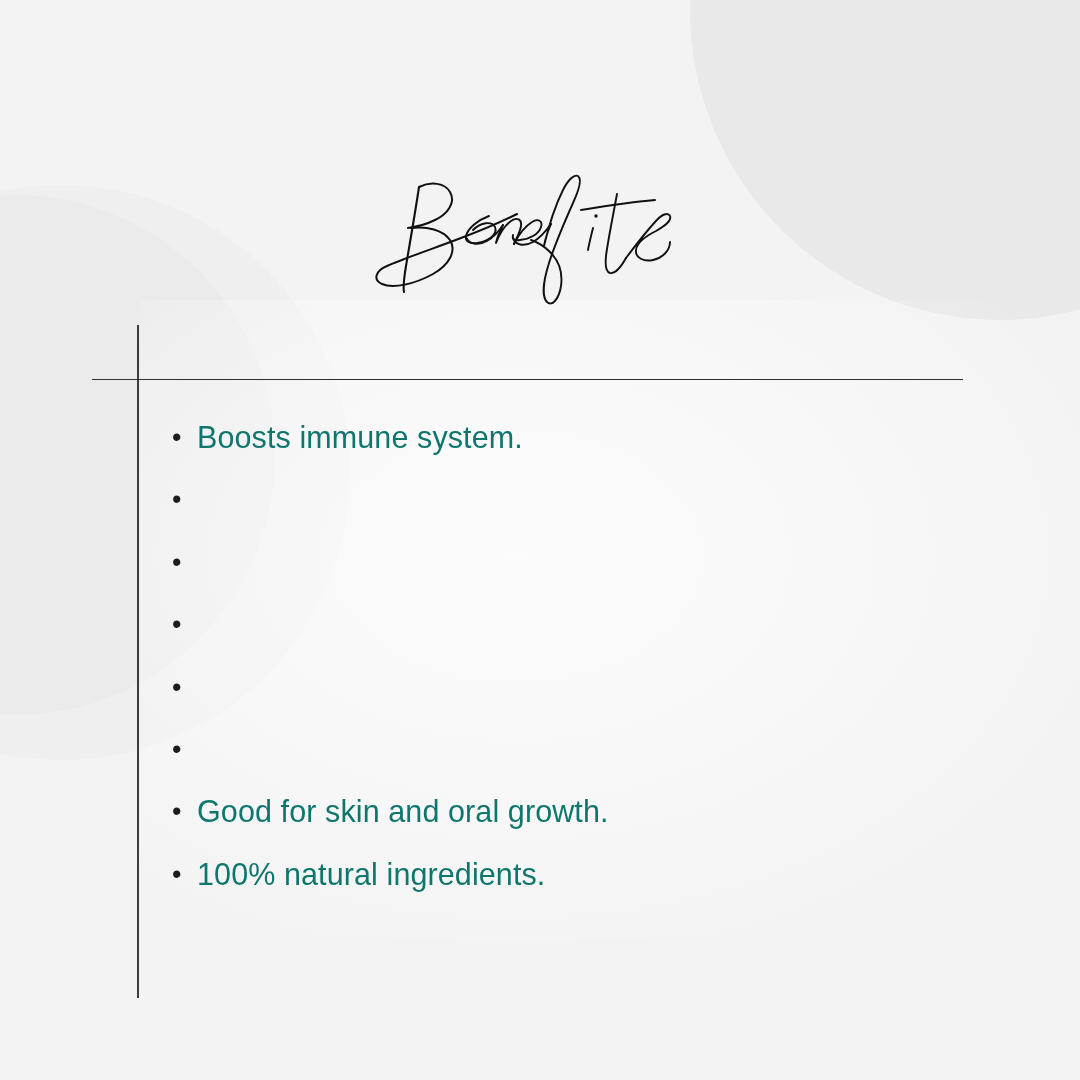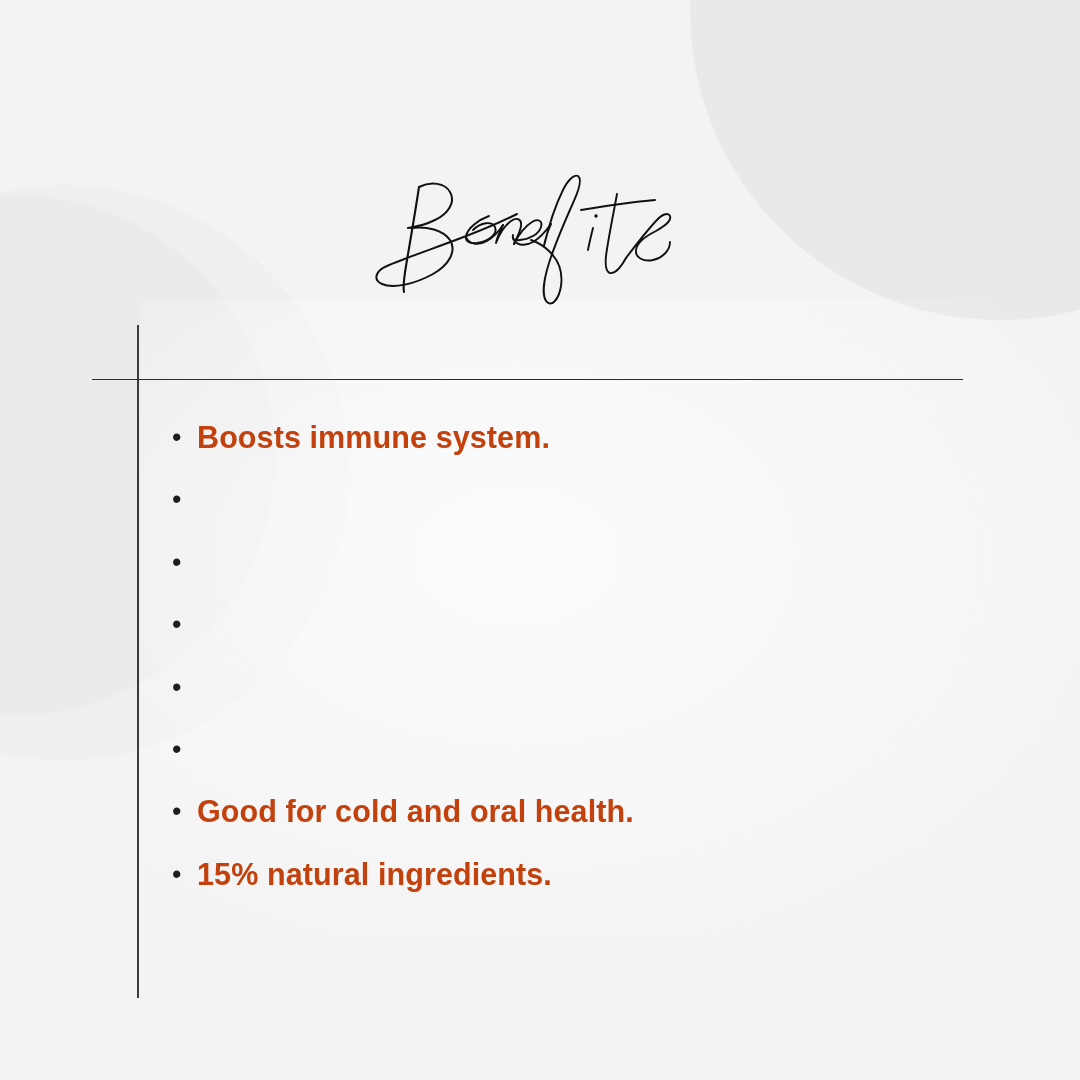--- a/index.html
+++ b/index.html
@@ -117,23 +117,23 @@
     width: 25px;
     font-size: 27px;
     line-height: 40px;
     color: #1d1d1d;
     text-align: left;
   }
   .item-text {
     flex: 0 0 auto;
     font-size: 30.5px;
     line-height: 40px;
-    font-weight: 700;
+    font-weight: 400;
     letter-spacing: 0.1px;
-    color: #c2410c;
+    color: #0f766e;
   }
 </style>
 </head>
 <body>
 
 <div class="canvas">
 
   <div class="bg-layer">
     <div class="blob-topright"></div>
     <div class="blob-left-outer"></div>
@@ -198,21 +198,21 @@
       <span class="bullet">•</span>
     </li>
     <li class="list-item">
       <span class="bullet">•</span>
     </li>
     <li class="list-item">
       <span class="bullet">•</span>
     </li>
     <li class="list-item">
       <span class="bullet">•</span>
-      <span class="item-text">Good for cold and oral health.</span>
-    </li>
-    <li class="list-item">
-      <span class="bullet">•</span>
-      <span class="item-text">15% natural ingredients.</span>
+      <span class="item-text">Good for skin and oral growth.</span>
+    </li>
+    <li class="list-item">
+      <span class="bullet">•</span>
+      <span class="item-text">100% natural ingredients.</span>
     </li>
   </ul>
 
 </div>
 
 </body></html>

